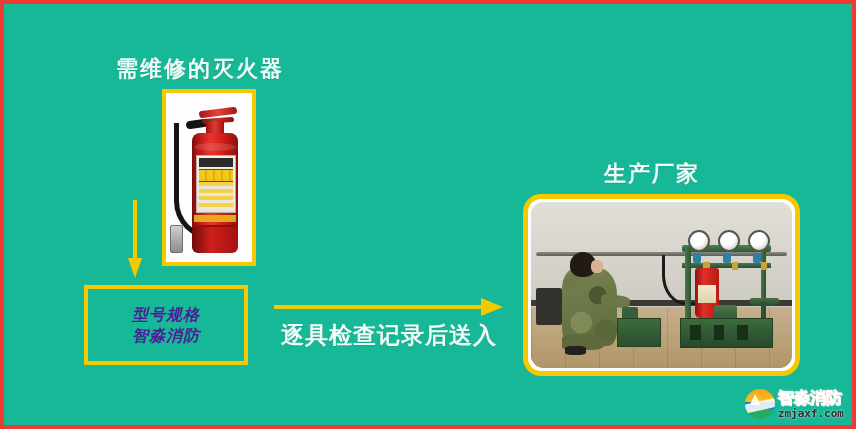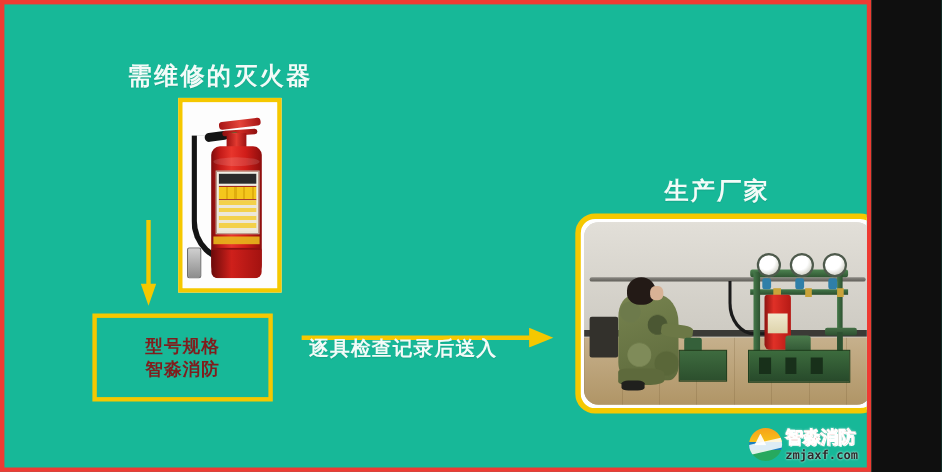--- a/index.html
+++ b/index.html
@@ -2,21 +2,21 @@
 <html><head>
 <meta charset="utf-8">
 <style>
   html, body {
     margin: 0;
     padding: 0;
     background: #0f0f0f;
   }
   #stage {
     position: relative;
-    width: 792px;
+    width: 856px;
     height: 429px;
     background: #17b898;
     box-sizing: border-box;
     border: 4px solid #ee3b33;
     overflow: hidden;
     font-family: "DejaVu Sans", "Liberation Sans", sans-serif;
   }
 
   
   .cap {
@@ -38,22 +38,22 @@
   
   #title-right {
     left: 600px;
     top: 155px;
     font-size: 22px;
   }
 
   
   #arrow-caption {
     left: 277px;
-    top: 301px;
-    font-size: 18px;
+    top: 316px;
+    font-size: 23px;
     letter-spacing: 1px;
   }
 
   
   #photo-extinguisher {
     position: absolute;
     left: 158px;
     top: 85px;
     width: 94px;
     height: 177px;
@@ -390,26 +390,27 @@
     height: 80px;
     border: 4px solid #f5c800;
     box-sizing: border-box;
     display: flex;
     flex-direction: column;
     align-items: center;
     justify-content: center;
     gap: 1px;
   }
   #info-box .line {
-    color: #7f1d1d;
+    color: #4c1d95;
     font-weight: 700;
     font-size: 16px;
     letter-spacing: 1px;
     line-height: 1.22;
     white-space: nowrap;
+    font-style: italic;
   }
 
   
   #arrow-down {
     position: absolute;
     left: 124px;
     top: 196px;
     width: 14px;
     height: 80px;
   }

